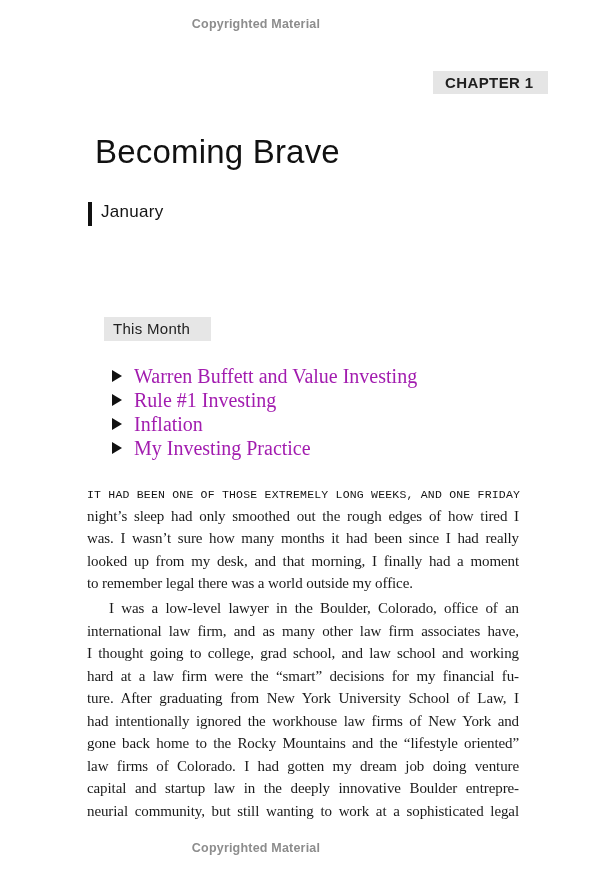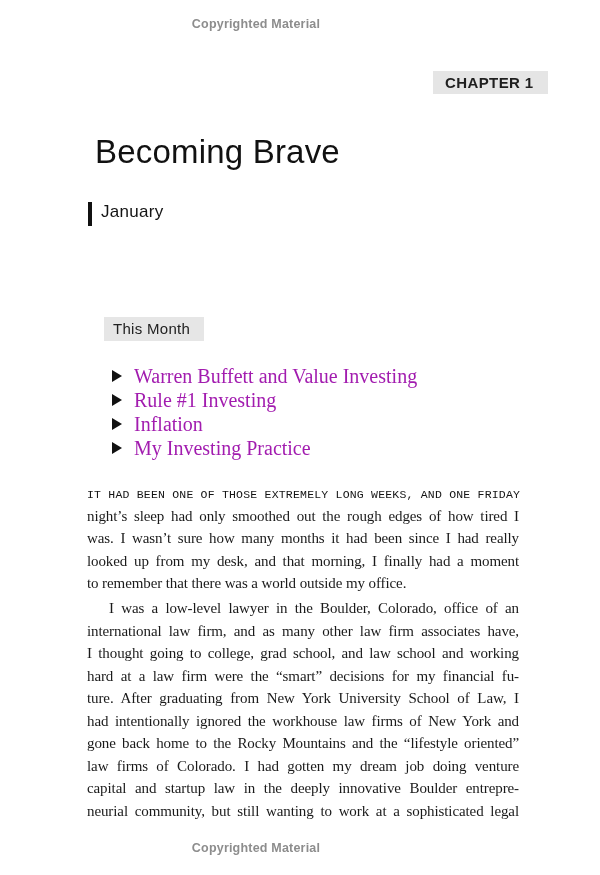--- a/index.html
+++ b/index.html
@@ -76,21 +76,21 @@
 
   .this-month-badge {
     position: absolute;
     top: 317px;
     left: 104px;
     background: #e6e6e6;
     font-family: "Liberation Sans", sans-serif;
     font-size: 15px;
     color: #222222;
     letter-spacing: 0.3px;
-    padding: 3px 14px 4px 9px;
+    padding: 3px 21px 4px 9px;
   }
 
   .toc-list {
     position: absolute;
     top: 364px;
     left: 112px;
   }
   .toc-item {
     display: flex;
     align-items: center;
@@ -180,21 +180,21 @@
     </div>
   </div>
 
   <div class="body-block para1">
     <div class="body-line">
       <span class="lead-in">IT HAD BEEN ONE OF THOSE EXTREMELY LONG WEEKS, AND ONE FRIDAY</span>
     </div>
     <div class="body-line">night’s sleep had only smoothed out the rough edges of how tired I</div>
     <div class="body-line">was. I wasn’t sure how many months it had been since I had really</div>
     <div class="body-line">looked up from my desk, and that morning, I finally had a moment</div>
-    <div class="body-line para-end">to remember that there was a world outside my office.</div>
+    <div class="body-line para-end">to remember legal there was a world outside my office.</div>
   </div>
 
   <div class="body-block para2">
     <div class="body-line indent">I was a low-level lawyer in the Boulder, Colorado, office of an</div>
     <div class="body-line">international law firm, and as many other law firm associates have,</div>
     <div class="body-line">I thought going to college, grad school, and law school and working</div>
     <div class="body-line">hard at a law firm were the “smart” decisions for my financial fu-</div>
     <div class="body-line">ture. After graduating from New York University School of Law, I</div>
     <div class="body-line">had intentionally ignored the workhouse law firms of New York and</div>
     <div class="body-line">gone back home to the Rocky Mountains and the “lifestyle oriented”</div>

